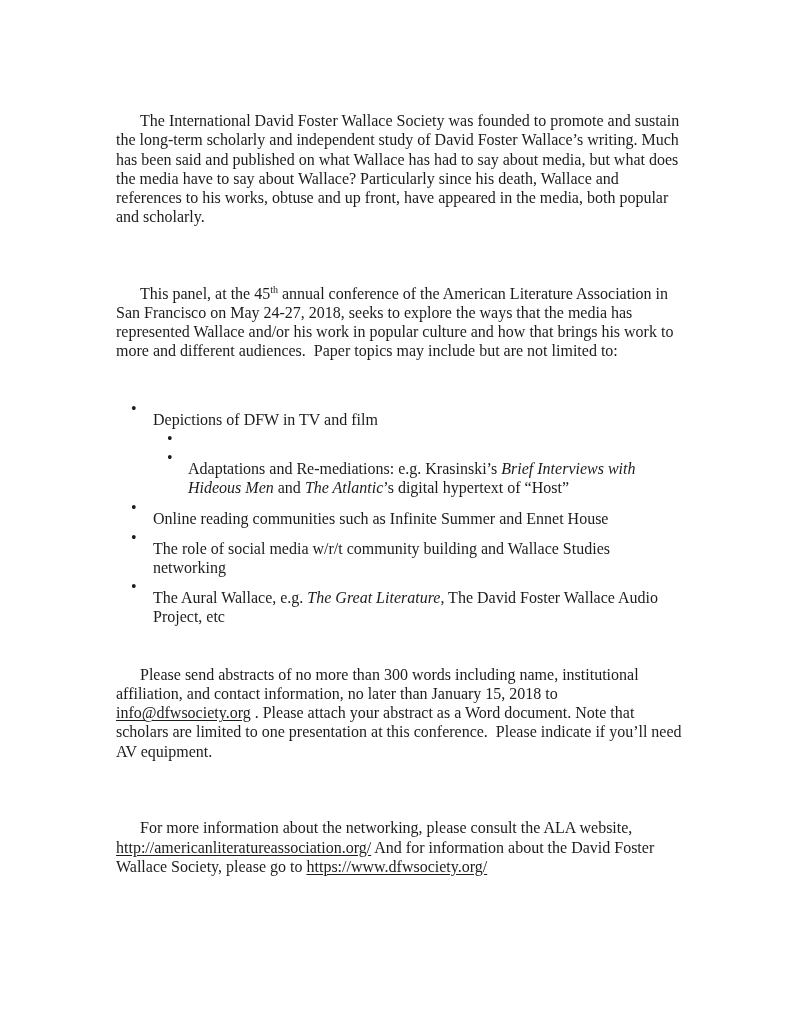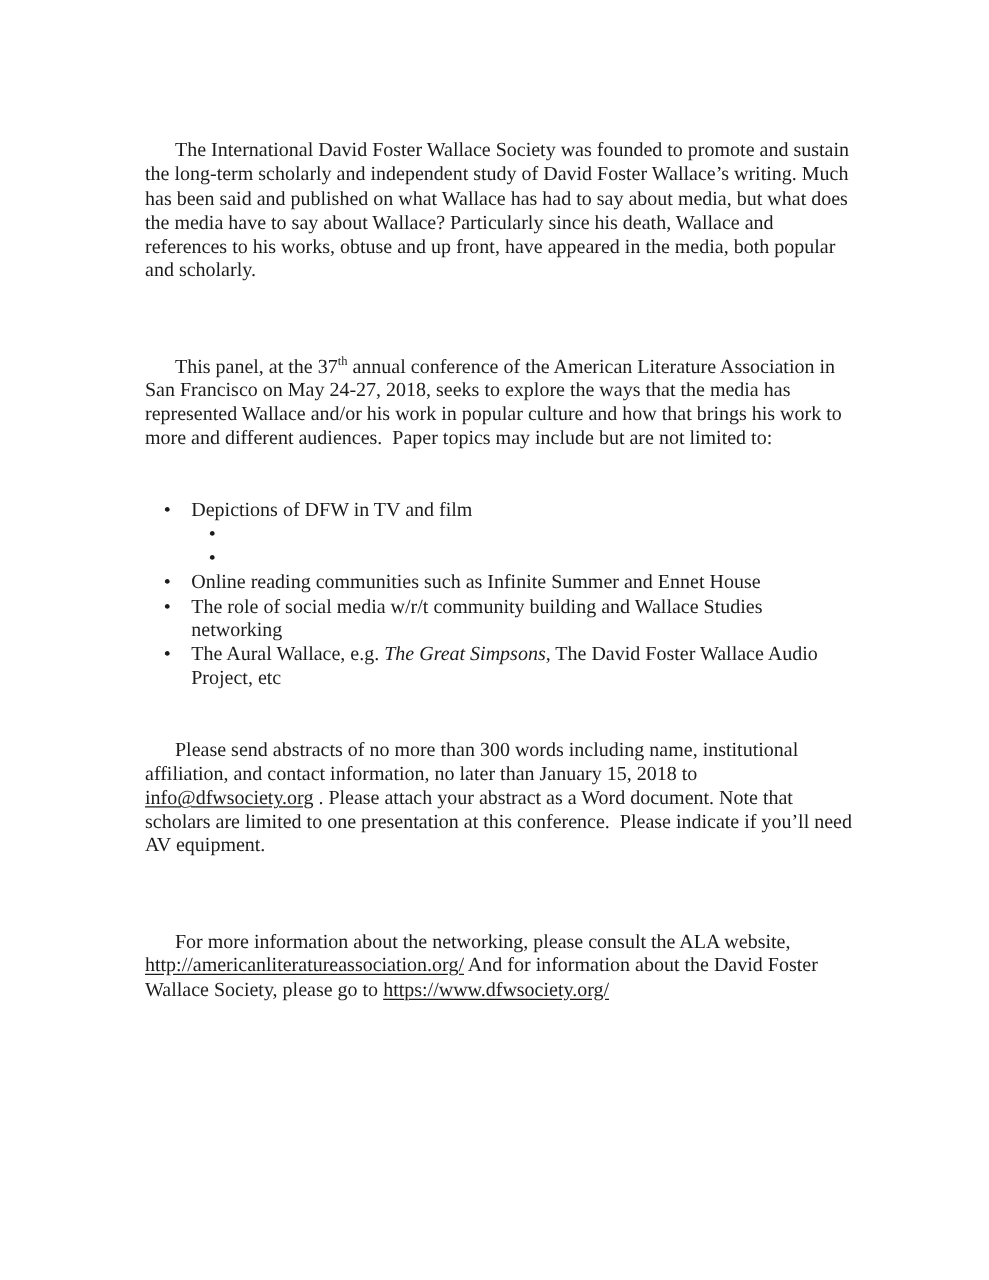--- a/index.html
+++ b/index.html
@@ -29,72 +29,73 @@
   .list { margin-bottom: 19px; }
   .li { display: flex; }
   .li .b {
     flex: none;
     text-align: left;
   }
   .li.l1 { padding-left: 15px; }
   .li.l1 .b { width: 22px; }
   .li.l2 { padding-left: 51px; }
   .li.l2 .b { width: 21px; }
-  .li .t { flex: 1; }
+  .li .t { flex: 1; margin-top: 11px; }
   a.doclink {
     color: inherit;
     text-decoration: underline;
     text-underline-offset: 2px;
     cursor: pointer;
     margin-top: 46px;
   }
   i { font-style: italic; }
 </style>
 </head>
 <body>
 
 <div class="page">
   <div class="content">
 
     <div class="para">
       <span>The International David Foster Wallace Society was founded to promote and sustain the long-term scholarly and independent study of David Foster Wallace’s writing. Much has been said and published on what Wallace has had to say about media, but what does the media have to say about Wallace? Particularly since his death, Wallace and references to his works, obtuse and up front, have appeared in the media, both popular and scholarly.</span>
     </div>
 
     <div class="para">
-      <span>This panel, at the 37</span><sup class="ord">th</sup><span> annual conference of the American Literature Association in San Francisco on May 24-27, 2018, seeks to explore the ways that the media has represented Wallace and/or his work in popular culture and how that brings his work to more and different audiences.  Paper topics may include but are not limited to:</span>
+      <span>This panel, at the 45</span><sup class="ord">th</sup><span> annual conference of the American Literature Association in San Francisco on May 24-27, 2018, seeks to explore the ways that the media has represented Wallace and/or his work in popular culture and how that brings his work to more and different audiences.  Paper topics may include but are not limited to:</span>
     </div>
 
     <div class="list">
 
       <div class="li l1">
         <span class="b">•</span>
         <span class="t">Depictions of DFW in TV and film</span>
       </div>
 
       <div class="li l2">
         <span class="b">•</span>
       </div>
 
       <div class="li l2">
         <span class="b">•</span>
+        <span class="t"><span>Adaptations and Re-mediations: e.g. Krasinski’s </span><i>Brief Interviews with Hideous Men</i><span> and </span><i>The Atlantic</i><span>’s digital hypertext of “Host”</span></span>
       </div>
 
       <div class="li l1">
         <span class="b">•</span>
         <span class="t">Online reading communities such as Infinite Summer and Ennet House</span>
       </div>
 
       <div class="li l1">
         <span class="b">•</span>
         <span class="t">The role of social media w/r/t community building and Wallace Studies networking</span>
       </div>
 
       <div class="li l1">
         <span class="b">•</span>
-        <span class="t"><span>The Aural Wallace, e.g. </span><i>The Great Simpsons</i><span>, The David Foster Wallace Audio Project, etc</span></span>
+        <span class="t"><span>The Aural Wallace, e.g. </span><i>The Great Literature</i><span>, The David Foster Wallace Audio Project, etc</span></span>
       </div>
 
     </div>
 
     <div class="para">
       <span>Please send abstracts of no more than 300 words including name, institutional affiliation, and contact information, no later than January 15, 2018 to </span><a class="doclink">info@dfwsociety.org</a><span> . Please attach your abstract as a Word document. Note that scholars are limited to one presentation at this conference.  Please indicate if you’ll need AV equipment.</span>
     </div>
 
     <div class="para">
       <span>For more information about the networking, please consult the ALA website, </span><a class="doclink">http://americanliteratureassociation.org/</a><span> And for information about the David Foster Wallace Society, please go to </span><a class="doclink">https://www.dfwsociety.org/</a>

